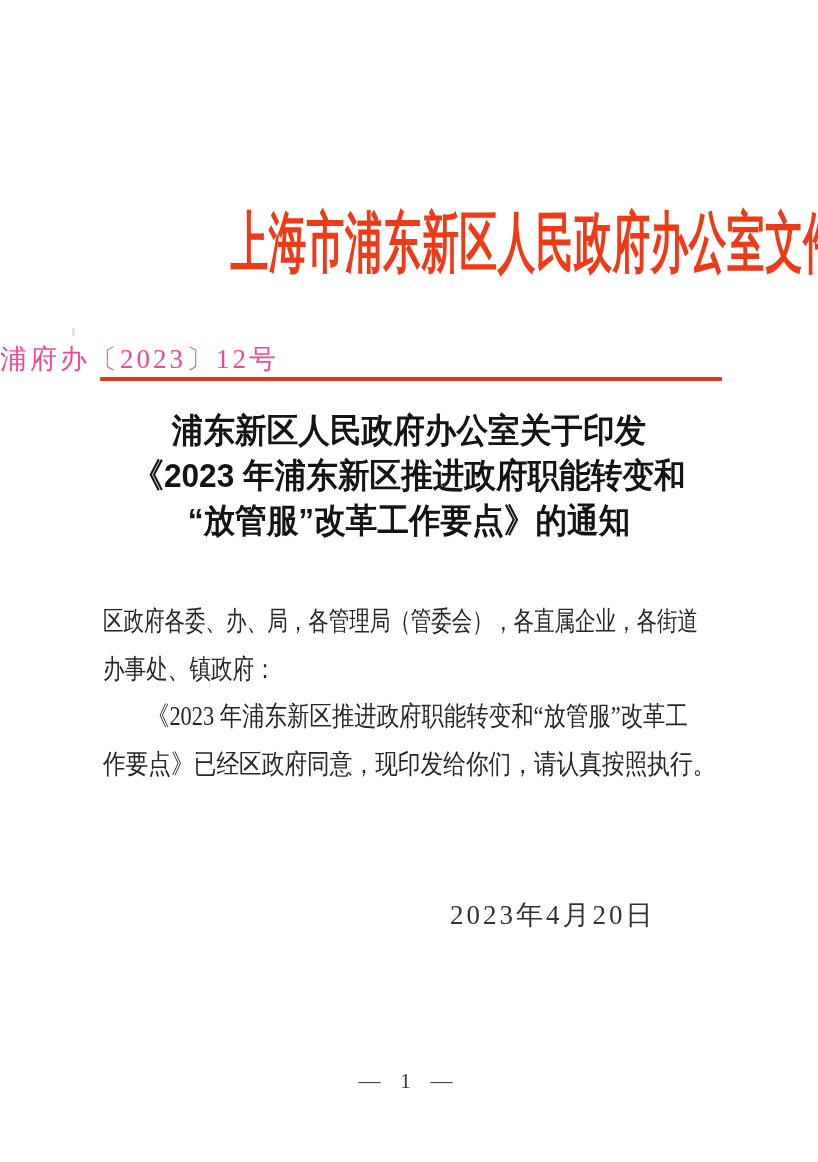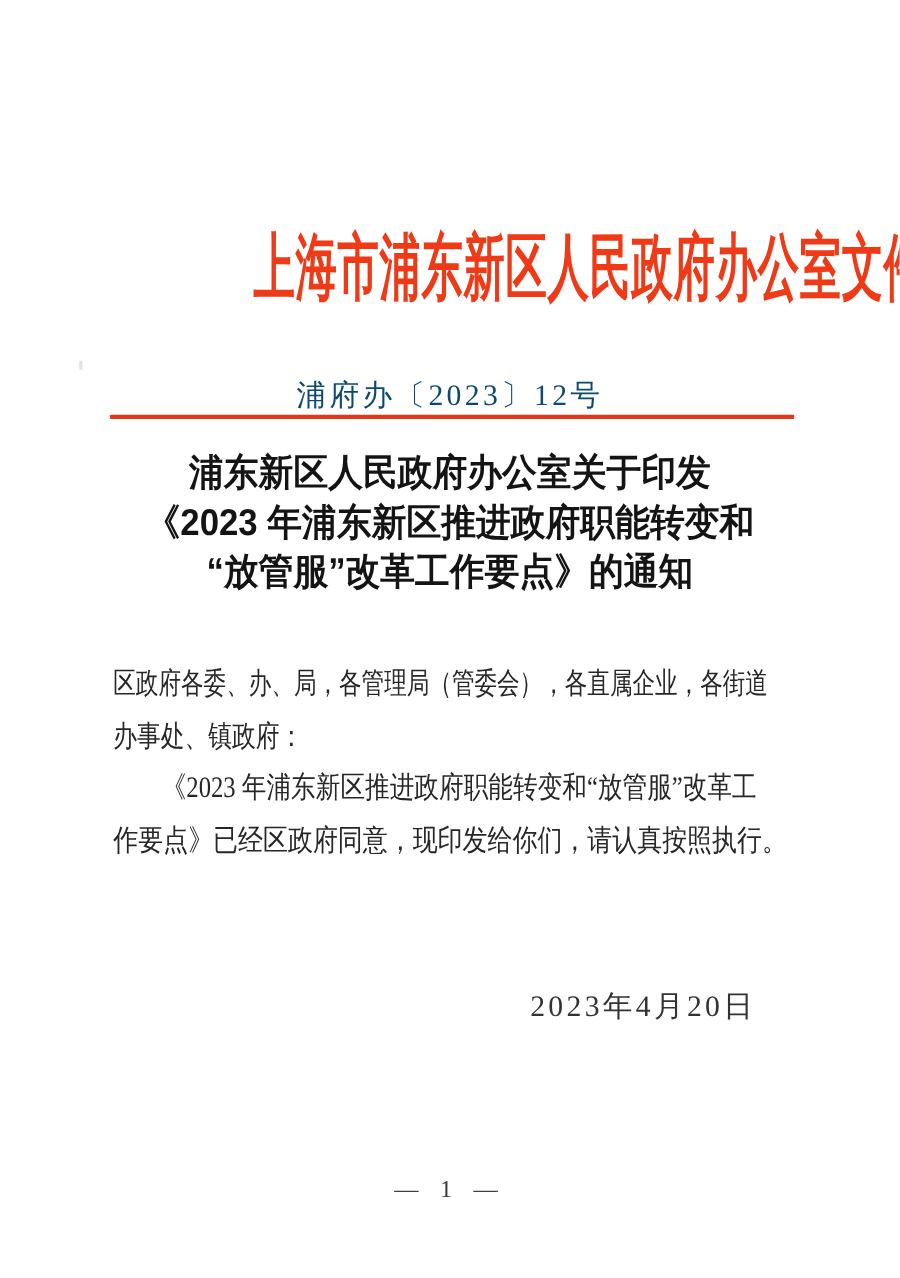--- a/index.html
+++ b/index.html
@@ -34,24 +34,24 @@
     transform: scaleX(0.57);
     transform-origin: 50% 0;
     letter-spacing: 1px;
   }
   
   .doc-number {
     position: absolute;
     top: 341px;
     left: 0;
     width: 100%;
-    text-align: center;
+    text-align: left;
     font-family: "Liberation Serif", serif;
     font-size: 27px;
-    color: #0c4a6e;
+    color: #ec4899;
     letter-spacing: 3px;
     white-space: nowrap;
   }
   
   .red-rule {
     position: absolute;
     top: 377px;
     left: 100px;
     width: 622px;
     height: 4px;
@@ -99,21 +99,20 @@
   
   .issue-date {
     position: absolute;
     top: 897px;
     left: 450px;
     font-family: "Liberation Serif", serif;
     font-size: 27px;
     color: #333333;
     letter-spacing: 3px;
     white-space: nowrap;
-    margin-left: 32px;
   }
   
   .page-number {
     position: absolute;
     top: 1068px;
     left: 0;
     width: 100%;
     text-align: center;
     font-family: "Liberation Serif", serif;
     font-size: 22px;

